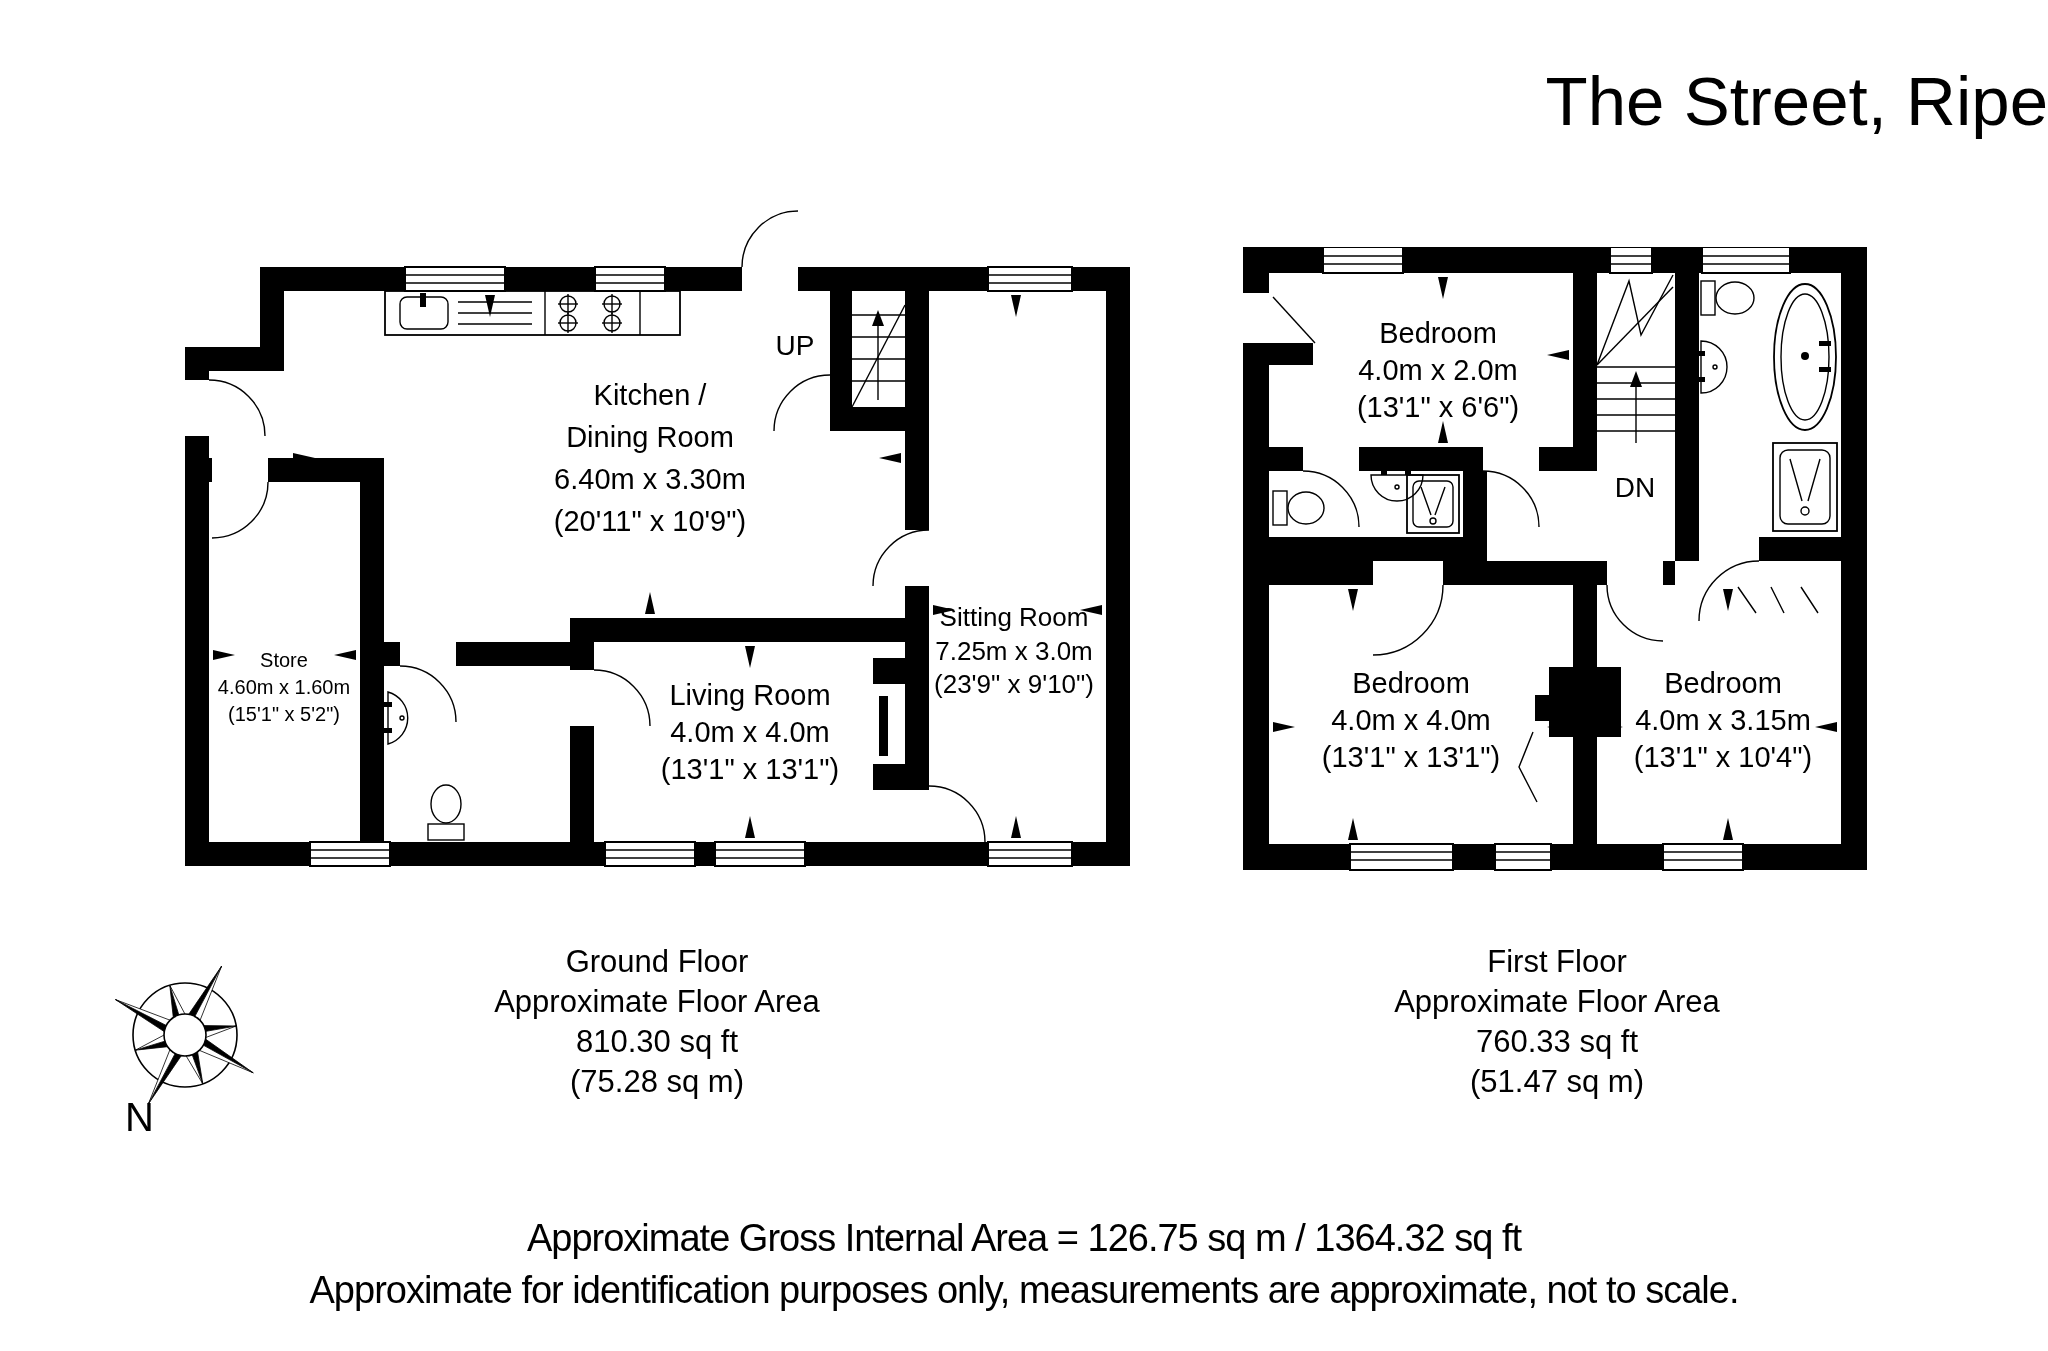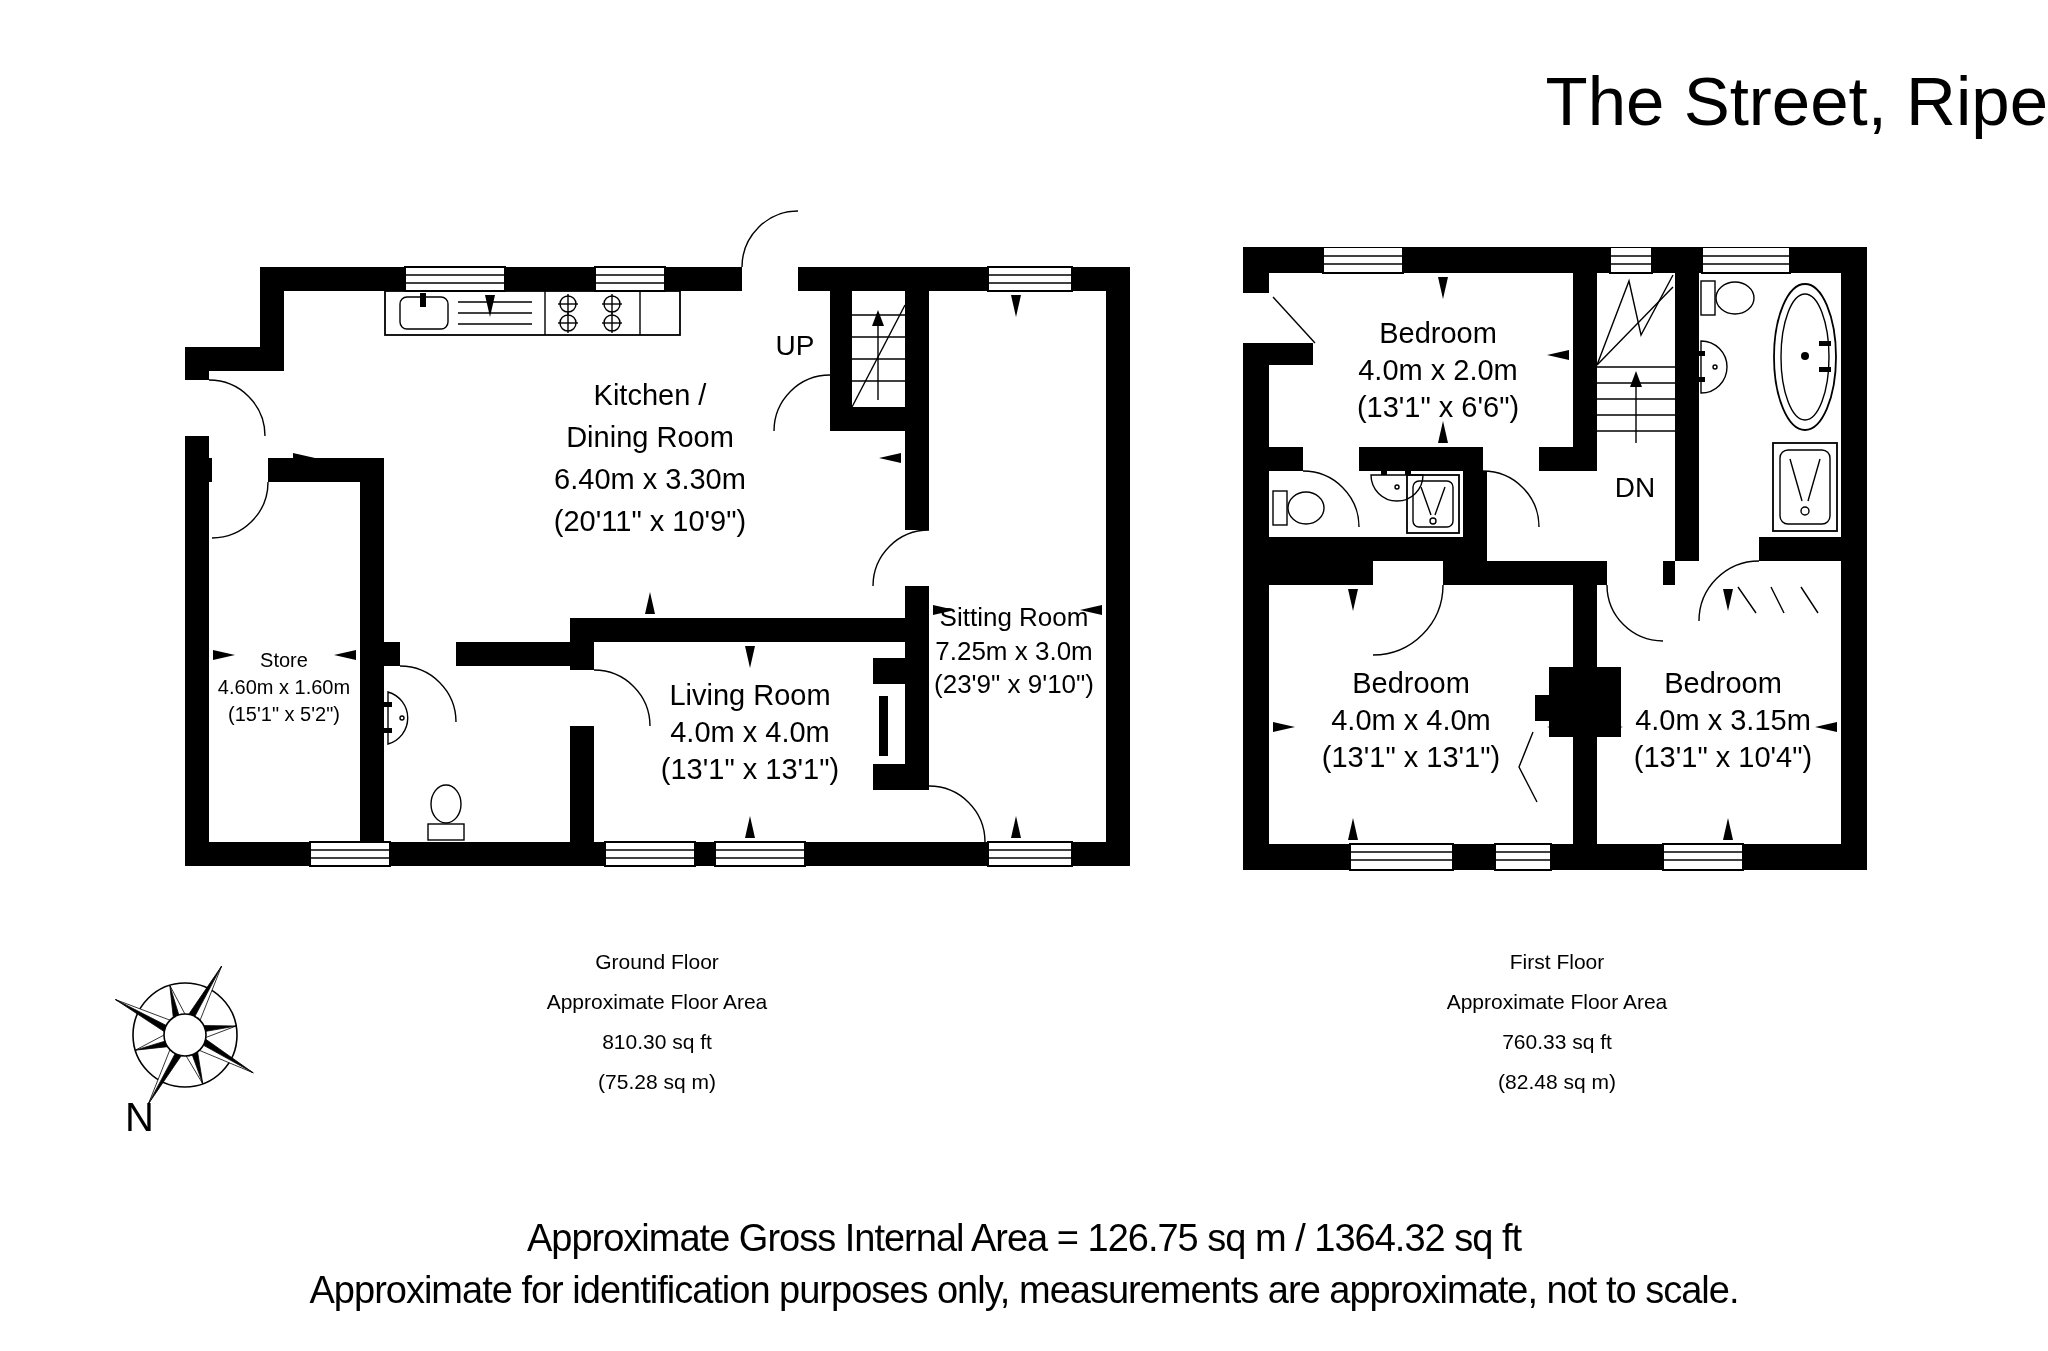--- a/index.html
+++ b/index.html
@@ -13,21 +13,21 @@
   .title{
     position:absolute;top:62px;left:0;right:0;
     text-align:right;
     font-size:69px;font-weight:normal;letter-spacing:0px;
   }
   .plan{position:absolute;}
   .plan-gf{left:150px;top:190px;}
   .plan-ff{left:1243px;top:247px;}
   .caption{
     position:absolute;top:942px;width:620px;
-    text-align:center;font-size:21px;line-height:40px;
+    text-align:center;font-size:31px;line-height:40px;
   }
   .caption-gf{left:347px;}
   .caption-ff{left:1247px;}
   .footer{
     position:absolute;left:0;right:0;text-align:center;
     font-size:38px;line-height:50px;letter-spacing:-1px;margin-top:28px;
   }
   .footer-1{top:1185px;}
   .footer-2{top:1237px;}
   .compass{position:absolute;left:80px;top:935px;}
@@ -370,21 +370,21 @@
   <div>Ground Floor</div>
   <div>Approximate Floor Area</div>
   <div>810.30 sq ft</div>
   <div>(75.28 sq m)</div>
 </div>
 
 <div class="caption caption-ff">
   <div>First Floor</div>
   <div>Approximate Floor Area</div>
   <div>760.33 sq ft</div>
-  <div>(82.48 sq m)</div>
+  <div>(51.47 sq m)</div>
 </div>
 
 <svg class="compass" width="210" height="215" viewBox="0 0 210 215">
   <g transform="translate(5,0)">
     <circle cx="100" cy="100" r="52" fill="none" stroke="#000" stroke-width="1.6"></circle>
 
     <polygon points="136.6,31.1 101.2,83.0 100,100" fill="#000" stroke="#000" stroke-width="0.8"></polygon>
     <polygon points="136.6,31.1 113.4,89.5 100,100" fill="#fff" stroke="#000" stroke-width="0.8"></polygon>
     <polygon points="151.2,91.0 114.1,90.5 100,100" fill="#000" stroke="#000" stroke-width="0.8"></polygon>
     <polygon points="151.2,91.0 116.5,104.1 100,100" fill="#fff" stroke="#000" stroke-width="0.8"></polygon>

